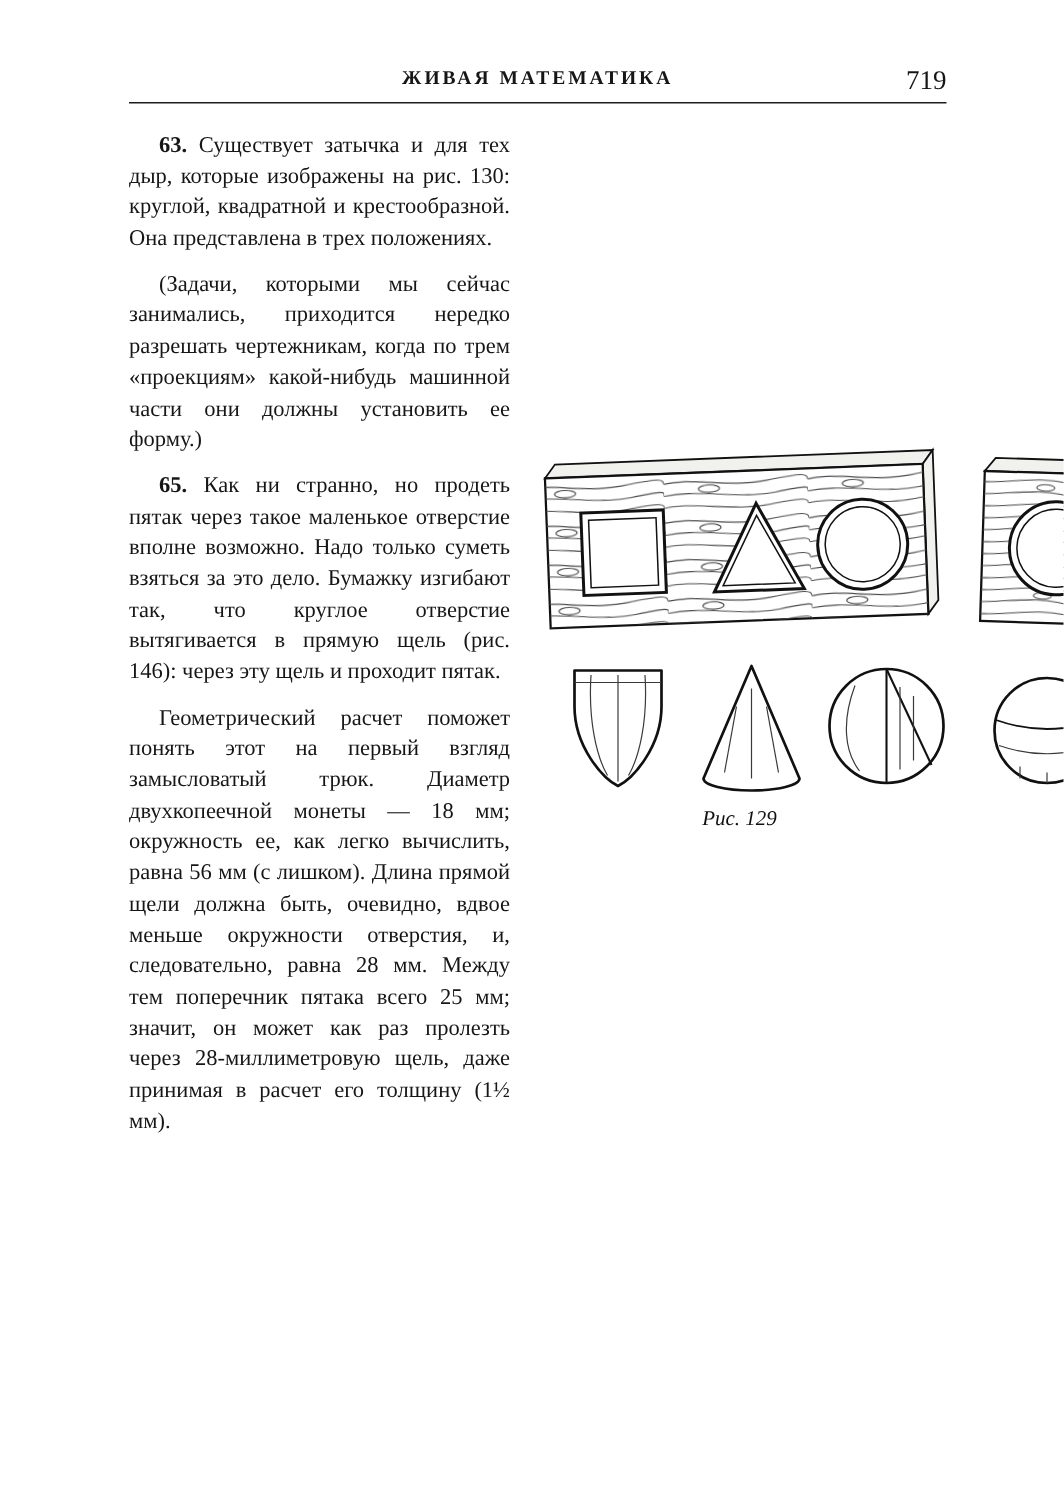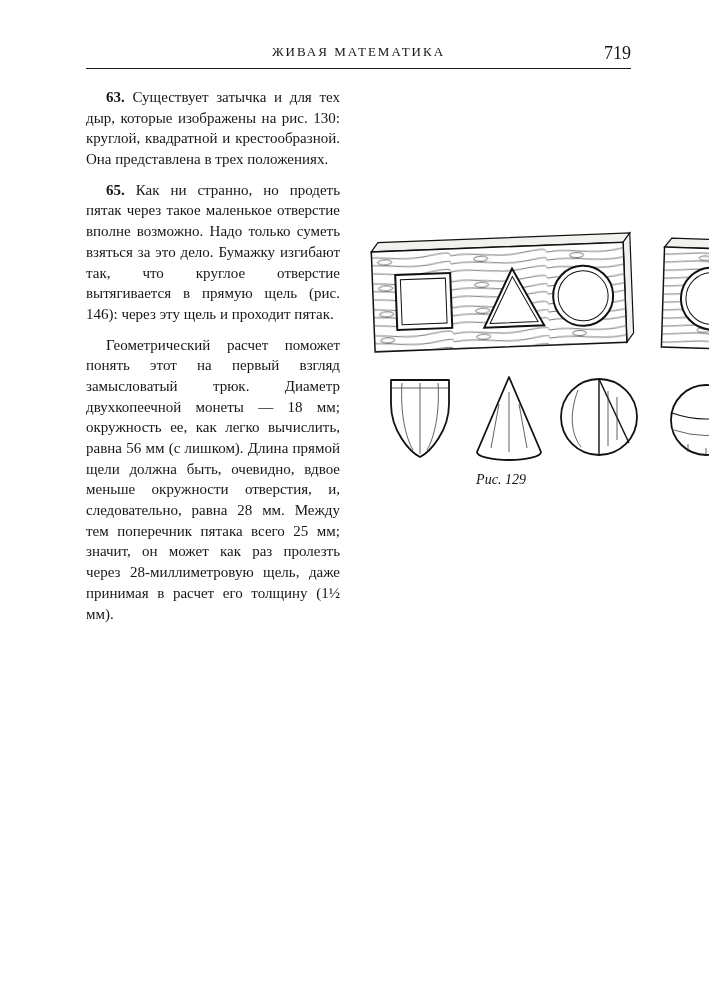--- a/index.html
+++ b/index.html
@@ -3,24 +3,24 @@
 <meta charset="utf-8">
 <style>
   html,body{margin:0;padding:0;}
   body{
     width:709px;height:1000px;background:#ffffff;
     font-family:"Liberation Serif", serif;color:#161616;
     overflow:hidden;
   }
   .page{box-sizing:border-box;width:709px;height:1000px;padding:44px 78px 0 86px;position:relative;}
   .header{position:relative;height:18px;font-size:13px;letter-spacing:2px;}
-  .header .title{position:absolute;left:0;right:0;text-align:center;top:0;}
+  .header .title{position:absolute;left:0;right:0;text-align:center;top:0;font-weight:bold;}
   .header .pageno{position:absolute;right:0;top:-1px;letter-spacing:0;font-size:18px;}
   .rule{border:none;border-top:1.4px solid #1c1c1c;margin:6px 0 18px 0;}
-  .cols{display:flex;gap:16px;align-items:center;}
+  .cols{display:flex;gap:8px;align-items:center;}
   .textcol{width:254px;flex:none;font-size:15px;line-height:1.38;text-align:justify;}
   p.para{margin:0 0 10px 0;text-indent:20px;}
   .pnum{font-weight:bold;}
   .pnum:empty{display:none;}
   .figcol{flex:1;display:flex;align-items:center;padding-top:2px;}
   .figure{display:flex;flex-direction:column;align-items:center;}
   .figcap{font-style:italic;font-size:14px;margin:2px 0 12px 0;color:#111;}
   svg{display:block;}
   .g{fill:none;stroke:#4a4a4a;stroke-width:0.75;}
   .face{fill:#ffffff;stroke:#111;stroke-width:1.5;}
@@ -39,20 +39,21 @@
   <div class="header">
     <span class="title">ЖИВАЯ  МАТЕМАТИКА</span>
     <span class="pageno">719</span>
   </div>
   <hr class="rule">
 
   <div class="cols">
 
     <div class="textcol">
       <p class="para"><span class="pnum">63.</span> <span>Существует затычка и для тех дыр, которые изображены на рис. 130: круглой, квадратной и крестообразной. Она представлена в трех положениях.</span></p>
+      <p class="para"> <span>(Задачи, которыми мы сейчас занимались, приходится нередко разрешать чертежникам, когда по трем «проекциям» какой-нибудь машинной части они должны установить ее форму.)</span></p>
       <p class="para"><span class="pnum">65.</span> <span>Как ни странно, но продеть пятак через такое маленькое отверстие вполне возможно. Надо только суметь взяться за это дело. Бумажку изгибают так, что круглое отверстие вытягивается в прямую щель (рис. 146): через эту щель и проходит пятак.</span></p>
       <p class="para"> <span>Геометрический расчет поможет понять этот на первый взгляд замысловатый трюк. Диаметр двухкопеечной монеты — 18 мм; окружность ее, как легко вычислить, равна 56 мм (с лишком). Длина прямой щели должна быть, очевидно, вдвое меньше окружности отверстия, и, следовательно, равна 28 мм. Между тем поперечник пятака всего 25 мм; значит, он может как раз пролезть через 28-миллиметровую щель, даже принимая в расчет его толщину (1½ мм).</span></p>
     </div>
 
     <div class="figcol">
 
       <div class="figure">
         <svg width="290" height="246" viewBox="0 0 290 246">
           <defs>
             <pattern id="wg1" patternUnits="userSpaceOnUse" width="96" height="26">

